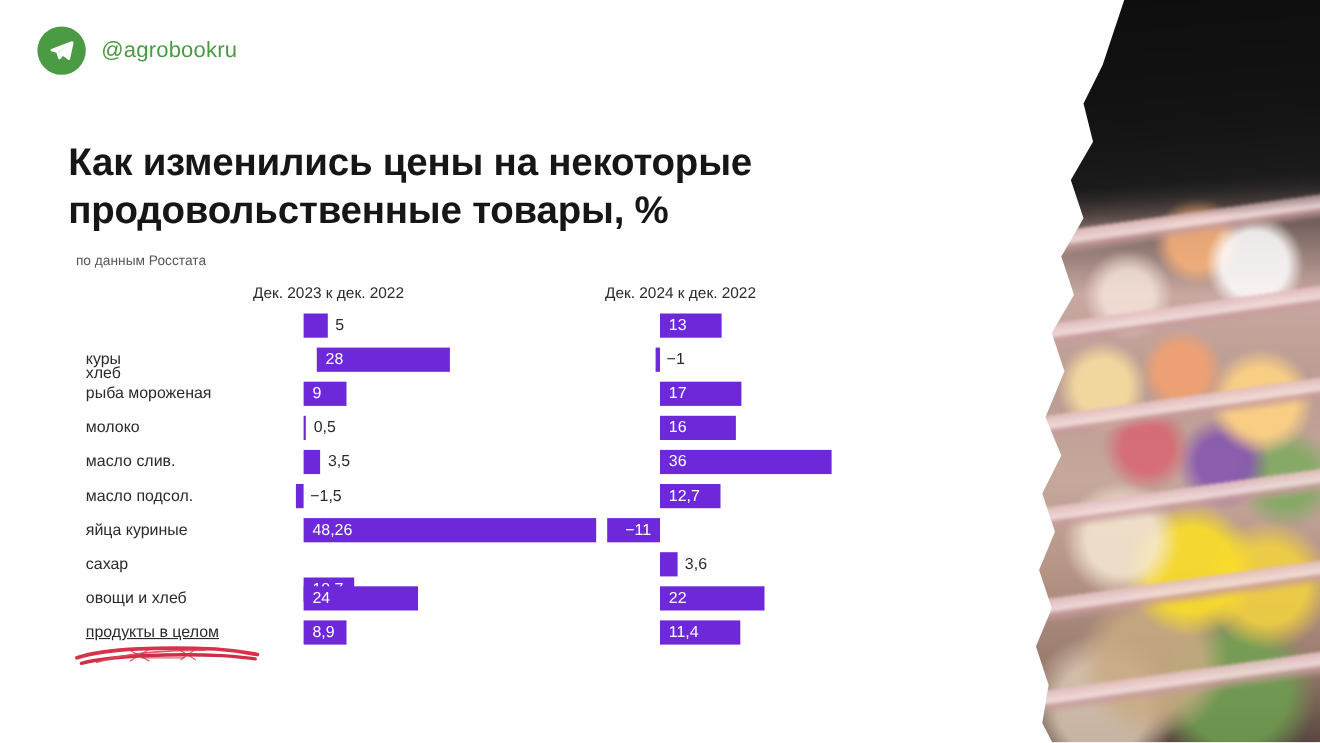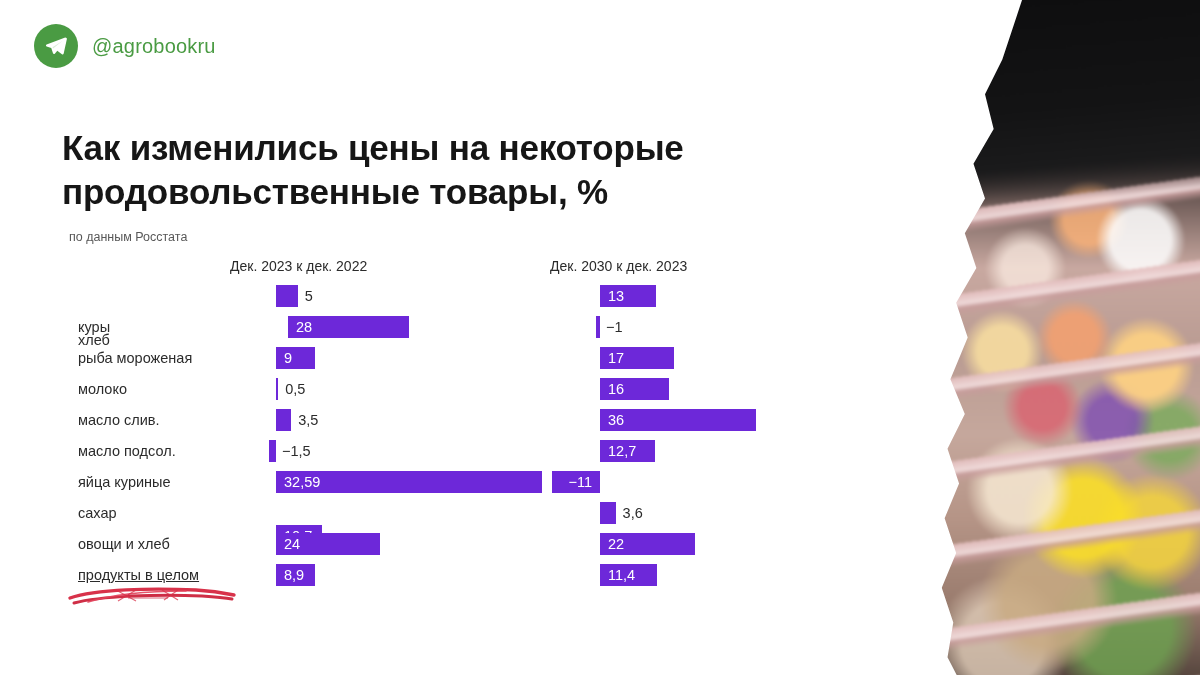--- a/index.html
+++ b/index.html
@@ -210,21 +210,21 @@
         <path d="M21.2 3.4 2.6 10.6c-.9.35-.87 1.63.05 1.93l4.6 1.5 1.74 5.3c.26.8 1.27 1 1.82.37l2.48-2.84 4.63 3.4c.66.48 1.6.12 1.77-.68l3.2-14.6c.19-.88-.68-1.62-1.69-1.58z" fill="#ffffff"></path>
         <path d="M9.1 14.6 18.4 7.1 8.5 13.2z" fill="#d9ecd7"></path>
       </svg>
     </div>
     <div id="brand-handle">@agrobookru</div>
   </div>
   <div id="source-note">по данным Росстата</div>
 
   <div id="chart">
     <div class="col-header" id="header-left">Дек. 2023 к дек. 2022</div>
-    <div class="col-header" id="header-right">Дек. 2030 к дек. 2023</div>
+    <div class="col-header" id="header-right">Дек. 2024 к дек. 2022</div>
     <div id="rows">
         <div class="row-label" style="top: 285px; margin-top: 44px;">хлеб</div>
         <div class="bar" style="top: 285px; left: 276px; width: 21.675px;"></div>
         <div class="value-out" style="top: 285px; left: 304.675px;">5</div>
         <div class="bar" style="top: 285px; left: 600px; width: 56.355px;">
           <span class="bar-value-in">13</span>
         </div>
         <div class="row-label" style="top: 316px;">куры</div>
         <div class="bar" style="top: 316px; left: 288px; width: 121.38px; padding-left: 40px;">
           <span class="bar-value-in">28</span>
@@ -251,21 +251,21 @@
           <span class="bar-value-in">36</span>
         </div>
         <div class="row-label" style="top: 440px;">масло подсол.</div>
         <div class="bar" style="top: 440px; left: 269.498px; width: 6.5025px;"></div>
         <div class="value-out" style="top: 440px; left: 282px;">−1,5</div>
         <div class="bar" style="top: 440px; left: 600px; width: 55.0545px;">
           <span class="bar-value-in">12,7</span>
         </div>
         <div class="row-label" style="top: 471px;">яйца куриные</div>
         <div class="bar" style="top: 471px; left: 276px; width: 265.952px;">
-          <span class="bar-value-in">32,59</span>
+          <span class="bar-value-in">48,26</span>
         </div>
         <div class="bar" style="top: 471px; left: 552.315px; width: 47.685px;">
           <span class="bar-value-in neg">−11</span>
         </div>
         <div class="row-label" style="top: 502px;">сахар</div>
         <div class="bar" style="top: 502px; left: 276px; width: 46.3845px; margin-top: 23px;">
           <span class="bar-value-in">10,7</span>
         </div>
         <div class="bar" style="top: 502px; left: 600px; width: 15.606px;"></div>
         <div class="value-out" style="top: 502px; left: 622.606px;">3,6</div>
@@ -273,21 +273,21 @@
         <div class="bar" style="top: 533px; left: 276px; width: 104.04px;">
           <span class="bar-value-in">24</span>
         </div>
         <div class="bar" style="top: 533px; left: 600px; width: 95.37px;">
           <span class="bar-value-in">22</span>
         </div>
         <div class="row-label" style="top: 564px; text-decoration: underline;">продукты в целом</div>
         <div class="bar" style="top: 564px; left: 276px; width: 38.5815px;">
           <span class="bar-value-in">8,9</span>
         </div>
-        <div class="bar" style="top: 564px; left: 600px; width: 57px;">
+        <div class="bar" style="top: 564px; left: 600px; width: 73px;">
           <span class="bar-value-in">11,4</span>
         </div>
       </div>
 
     <svg id="red-mark" viewBox="0 0 180 26" aria-hidden="true">
       <path d="M4 16 C30 7, 86 6, 130 8 C146 9, 158 11, 168 13" fill="none" stroke="#d8324a" stroke-width="3.4" stroke-linecap="round"></path>
       <path d="M8 21 C34 14, 92 12, 136 14 C150 15, 160 16, 166 17" fill="none" stroke="#cf2f46" stroke-width="3.0" stroke-linecap="round"></path>
       <path d="M22 20 C48 12, 86 9, 120 9" fill="none" stroke="#e2415a" stroke-width="1.6" stroke-linecap="round" opacity=".9"></path>
       <path d="M50 8 L70 19 M70 8 L52 19 M96 8 L112 18 M112 8 L98 18" fill="none" stroke="#d8324a" stroke-width="1.2" opacity=".75"></path>
       <path d="M62 13 L104 13 M62 16 L102 16" fill="none" stroke="#c92a42" stroke-width="1.1" opacity=".7"></path>

